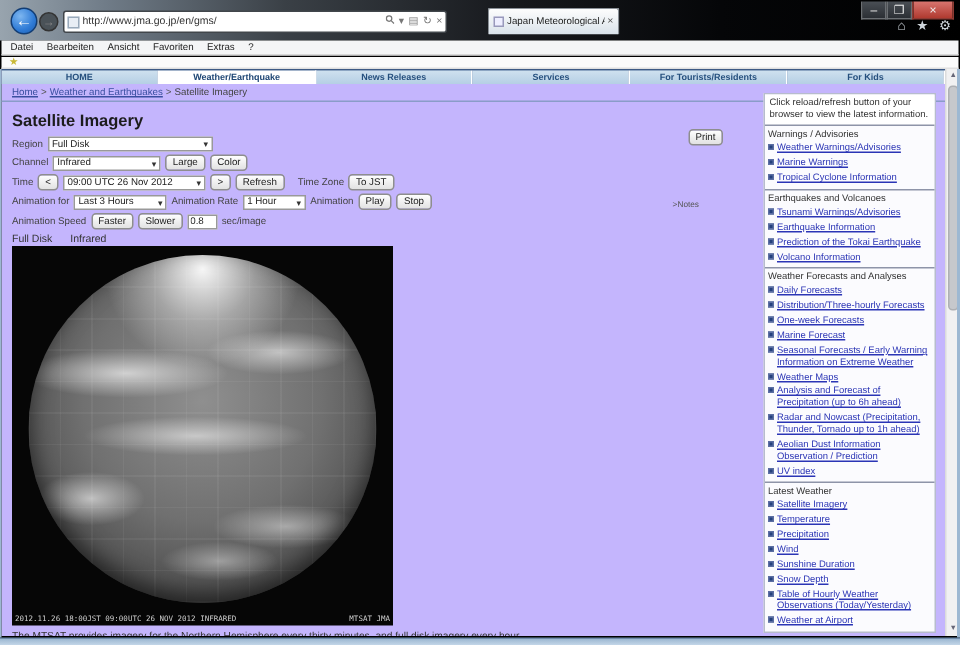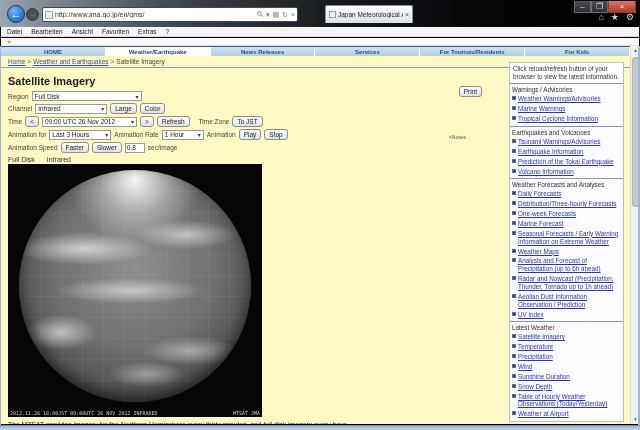--- a/index.html
+++ b/index.html
@@ -33,21 +33,21 @@
   .tbicon { color:#cfd6dc; font-size:9px; line-height:10px; }
 
   #menubar { position:absolute; left:1px; top:27px; width:638px; height:10px; background:#f4f5f6;
     border-bottom:1px solid #d8d8d8; display:flex; align-items:center; gap:9px; padding-left:6px; }
   .menuitem { font-size:6.5px; color:#222; }
   #favbar { position:absolute; left:1px; top:38px; width:638px; height:8px; background:#fbfbfb;
     border-bottom:1px solid #e0e0e0; display:flex; align-items:center; padding-left:5px; }
   #favstar { font-size:7px; color:#c9b937; line-height:7px; }
 
   
-  #viewport { position:absolute; left:1px; top:46px; width:629px; height:378px; background:#fef9c3; overflow:hidden; }
+  #viewport { position:absolute; left:1px; top:46px; width:629px; height:378px; background:#c4b5fd; overflow:hidden; }
   #scrollbar { position:absolute; right:1px; top:46px; width:9px; height:378px; background:#f1f1f2; border-left:1px solid #dcdcdc; }
   .sbarrow { width:9px; height:9px; font-size:5px; color:#667; text-align:center; line-height:9px; }
   .sbarrow.bottom { position:absolute; bottom:0; }
   #sbthumb { position:absolute; top:11px; left:1px; width:7px; height:150px; background:#c6c8cc; border-radius:3px; border:1px solid #aeb0b4; }
 
   
   #navtabs { display:flex; width:100%; height:10px; background:#5a7ba6; border-top:1px solid #3d5a85; }
   .navtab { flex:1; background:linear-gradient(#cfe1ef,#b5cfe4); border-right:1px solid #fff;
     font-size:6px; font-weight:bold; color:#26507e; text-align:center; line-height:10px;
     white-space:nowrap; overflow:hidden; }

